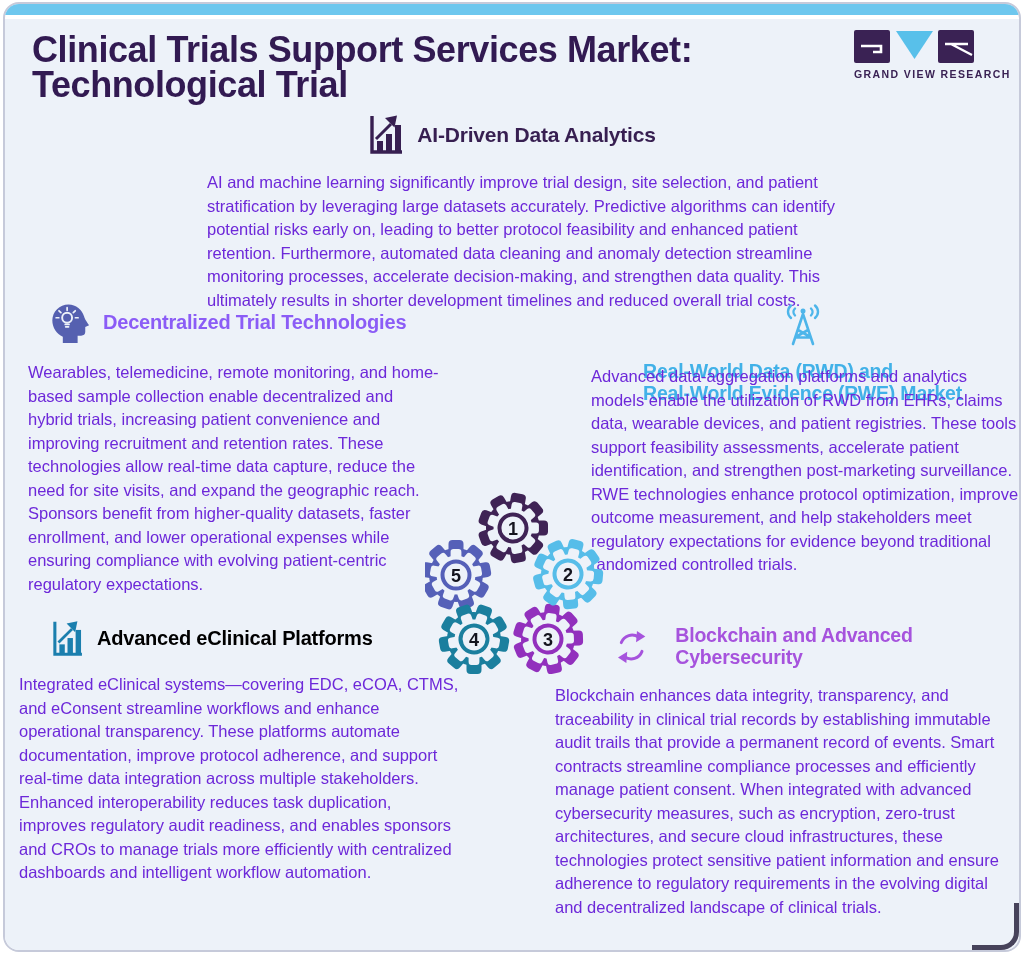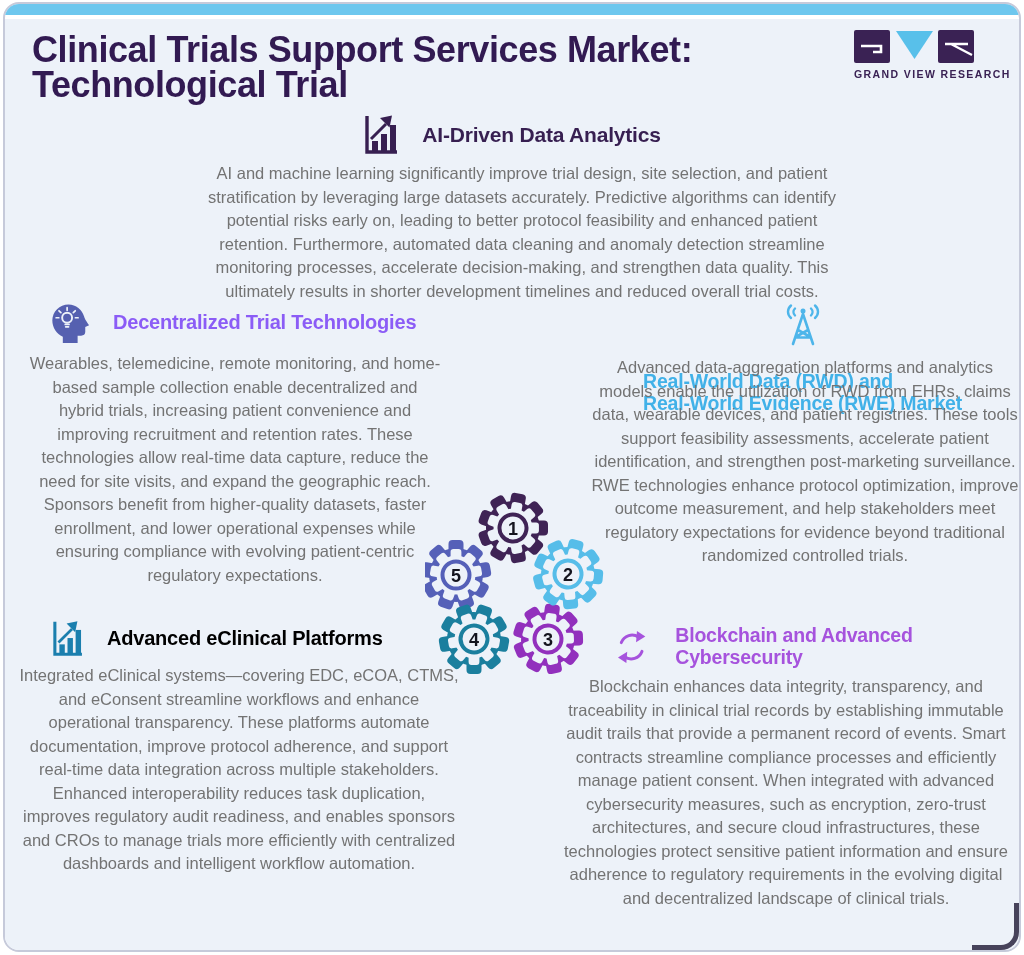--- a/index.html
+++ b/index.html
@@ -19,33 +19,33 @@
     border-bottom-right-radius:18px;opacity:.9;
   }
   .title{
     position:absolute;left:27px;top:13px;
     font-size:36px;line-height:35px;font-weight:bold;color:#321a52;letter-spacing:-0.4px;
   }
   .logo{position:absolute;left:849px;top:11px;width:150px;}
   .logo-text{
     margin-top:5px;font-size:10.5px;font-weight:bold;letter-spacing:1.4px;color:#3a2254;white-space:nowrap;
   }
-  .hdr{position:absolute;display:flex;align-items:center;gap:23px;}
+  .hdr{position:absolute;display:flex;align-items:center;gap:13px;}
   .hdr .h-label{font-weight:bold;letter-spacing:-0.2px;line-height:21.5px;}
   .h-center{left:0;width:1014px;justify-content:center;top:95px;}
   .fs-big{font-size:21px;}
   .fs-mid{font-size:20px;}
   .c-ai{color:#371f51;}
   .c-dec{color:#8b5cf6;}
   .c-rwd{color:#41b1e8;}
   .c-ecl{color:#000000;}
   .c-blk{color:#a653dd;}
   .body-text{
-    position:absolute;text-align:center;color:#737373;
-    font-size:16.5px;line-height:23.5px;
+    position:absolute;color:#6d28d9;
+    font-size:16.5px;line-height:23.5px;margin-top:9px;
   }
   .gears{position:absolute;left:420px;top:463px;width:192px;height:216px;}
   svg{display:block;}
 </style>
 </head>
 <body>
 
 <div class="card">
   <div class="topbar"></div>
   <div class="canvas">

